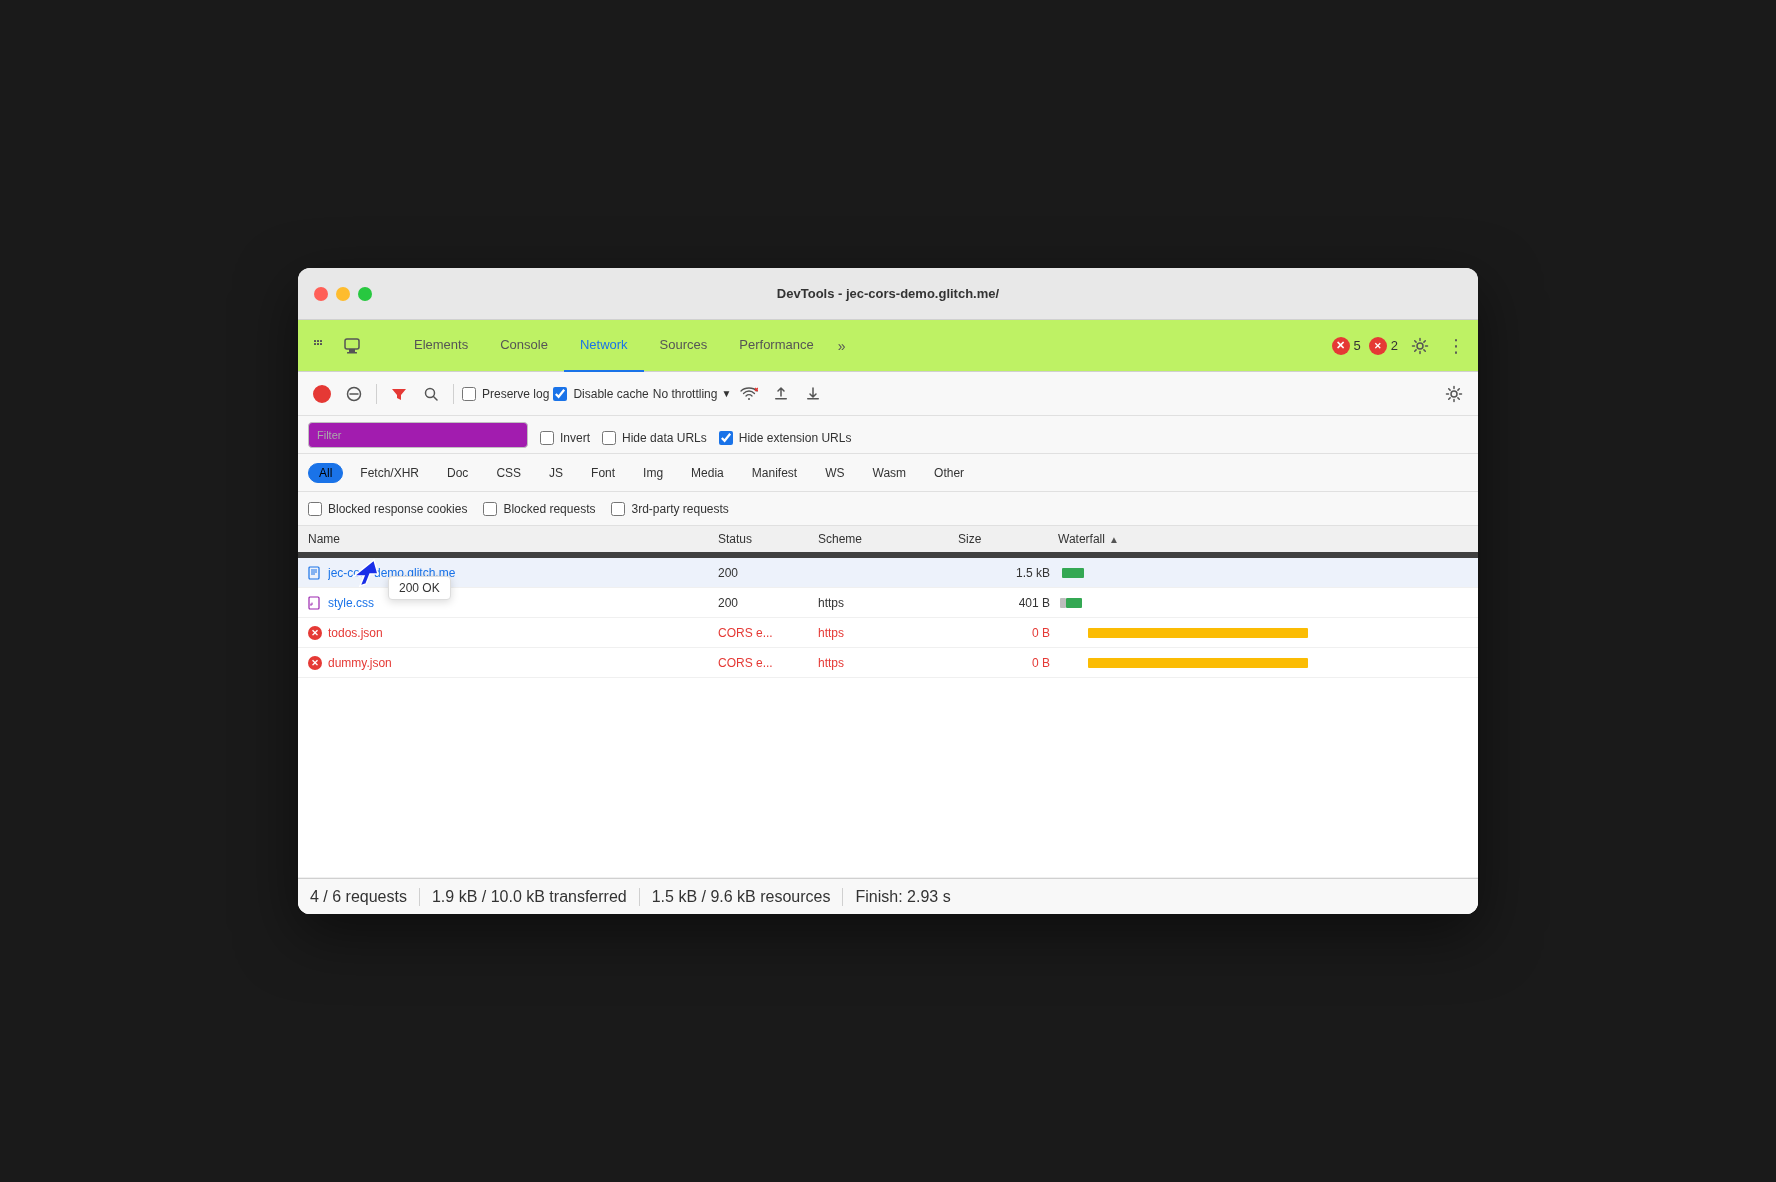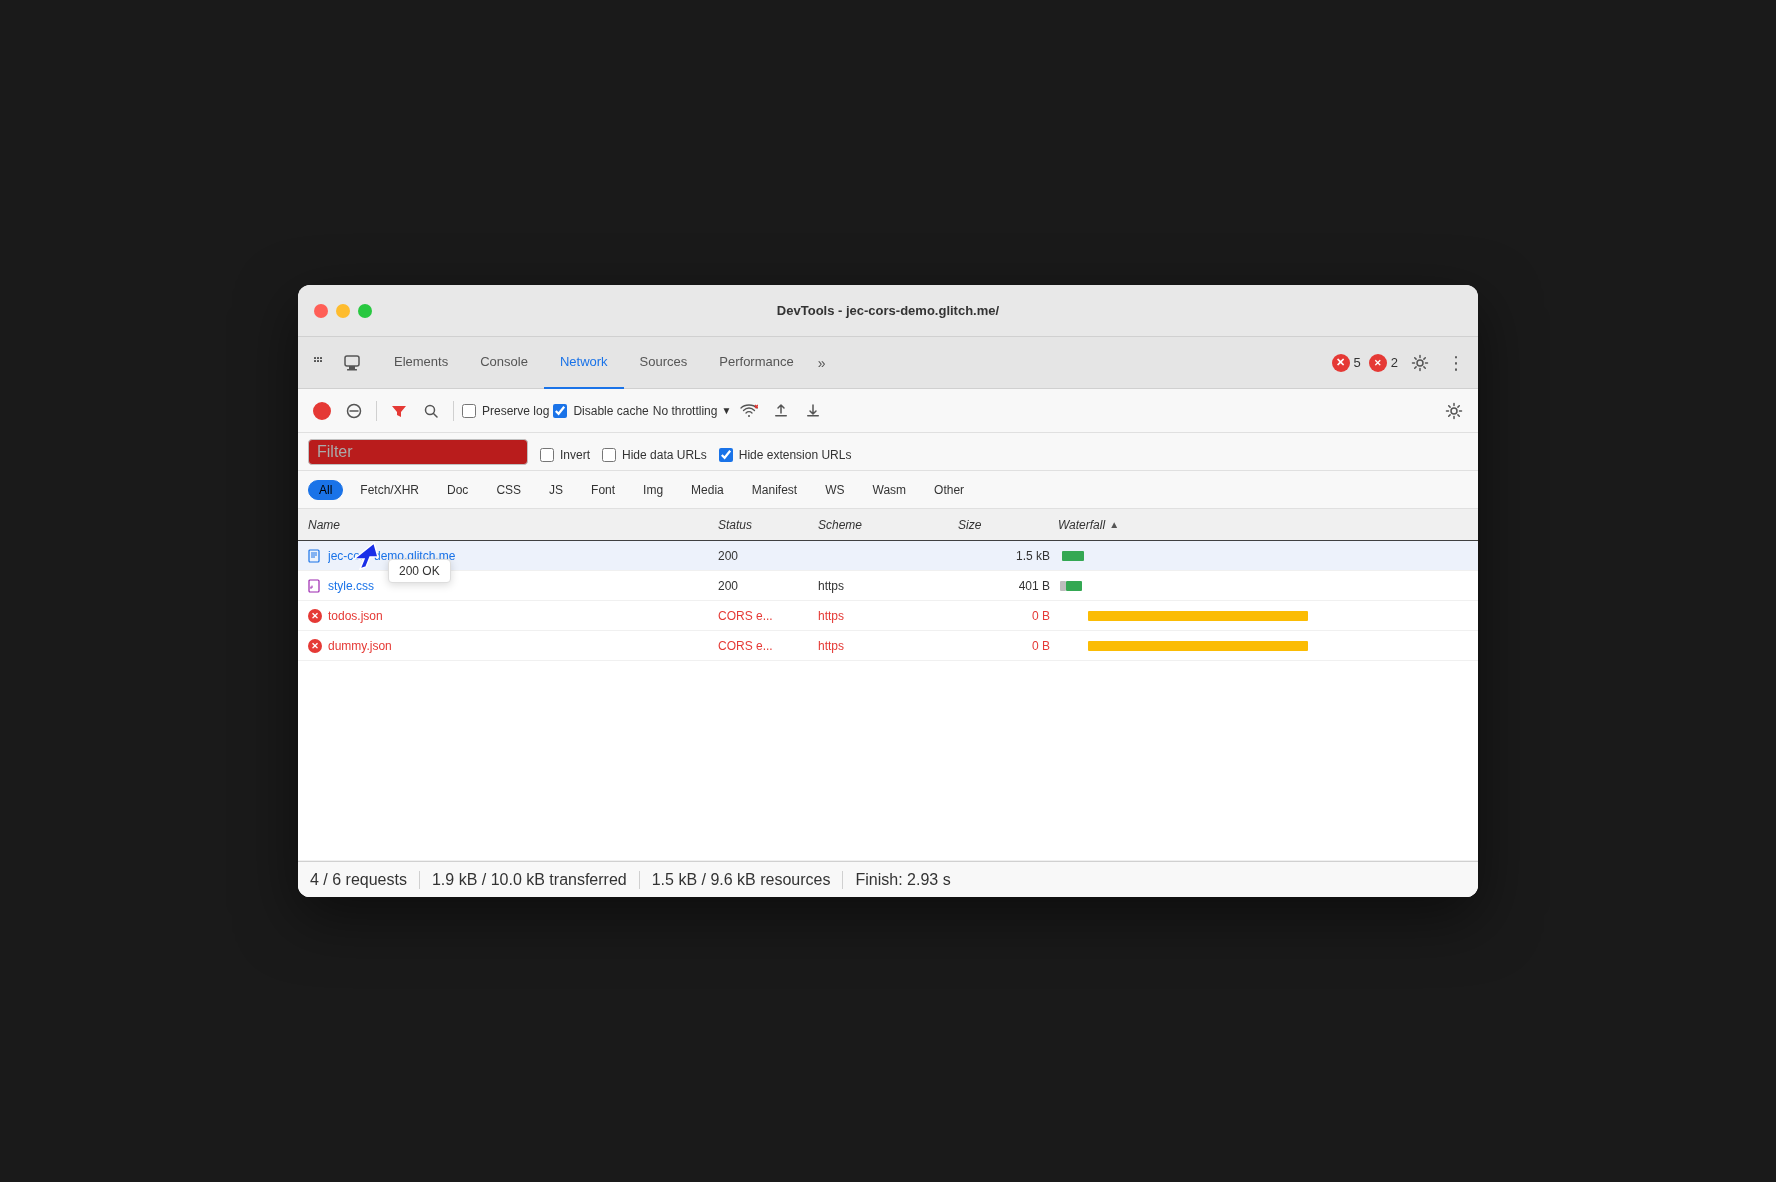--- a/index.html
+++ b/index.html
@@ -44,26 +44,27 @@
       left: 50%;
       transform: translateX(-50%);
       font-size: 13px;
       font-weight: 600;
       color: #333;
     }
     .devtools-body {
       background: #ffffff;
     }
     .tabs-bar {
-      background: #e5e5e5;
+      background: #bef264;
       display: flex;
       align-items: center;
       height: 52px;
       border-bottom: 1px solid #d0d0d0;
       padding: 0 8px;
+      gap: 20px;
     }
     .tab-icons {
       display: flex;
       align-items: center;
       gap: 4px;
       margin-right: 12px;
     }
     .tab-icon-btn {
       width: 28px;
       height: 28px;
@@ -211,22 +212,22 @@
       padding: 0 10px;
       border-bottom: 1px solid #e0e0e0;
       gap: 12px;
     }
     .filter-input {
       width: 220px;
       height: 26px;
       border: 1px solid #c0c0c0;
       border-radius: 4px;
       padding: 0 8px;
-      font-size: 16px;
-      background: #b91c1c;
+      font-size: 11px;
+      background: #a21caf;
       outline: none;
     }
     .filter-input::placeholder { color: #aaa; }
     .filter-checkboxes {
       display: flex;
       align-items: center;
       gap: 12px;
       margin-top: 6px;
     }
     .resource-types-bar {
@@ -258,25 +259,24 @@
       display: flex;
       align-items: center;
       padding: 0 10px;
       gap: 16px;
       border-bottom: 1px solid #e0e0e0;
     }
     .table-header {
       display: grid;
       grid-template-columns: 1fr 100px 140px 100px 1fr;
       background: #f0f0f0;
-      border-bottom: 1px solid #404040;
+      border-bottom: 6px solid #404040;
       padding: 0 10px;
       height: 32px;
       align-items: center;
-      font-style: italic;
     }
     .col-header {
       font-size: 12px;
       font-weight: 500;
       color: #333;
       display: flex;
       align-items: center;
       gap: 4px;
     }
     .sort-arrow {
@@ -566,20 +566,34 @@
       <button class="type-btn">JS</button>
       <button class="type-btn">Font</button>
       <button class="type-btn">Img</button>
       <button class="type-btn">Media</button>
       <button class="type-btn">Manifest</button>
       <button class="type-btn">WS</button>
       <button class="type-btn">Wasm</button>
       <button class="type-btn">Other</button>
     </div>
 
+    <div class="blocked-bar">
+      <label class="checkbox-label">
+        <input type="checkbox" style="">
+        <span>Blocked response cookies</span>
+      </label>
+      <label class="checkbox-label">
+        <input type="checkbox" style="">
+        <span>Blocked requests</span>
+      </label>
+      <label class="checkbox-label">
+        <input type="checkbox" style="">
+        <span>3rd-party requests</span>
+      </label>
+    </div>
 
     <div class="table-header">
       <div class="col-header">
         <span>Name</span>
       </div>
       <div class="col-header">
         <span>Status</span>
       </div>
       <div class="col-header">
         <span>Scheme</span>

